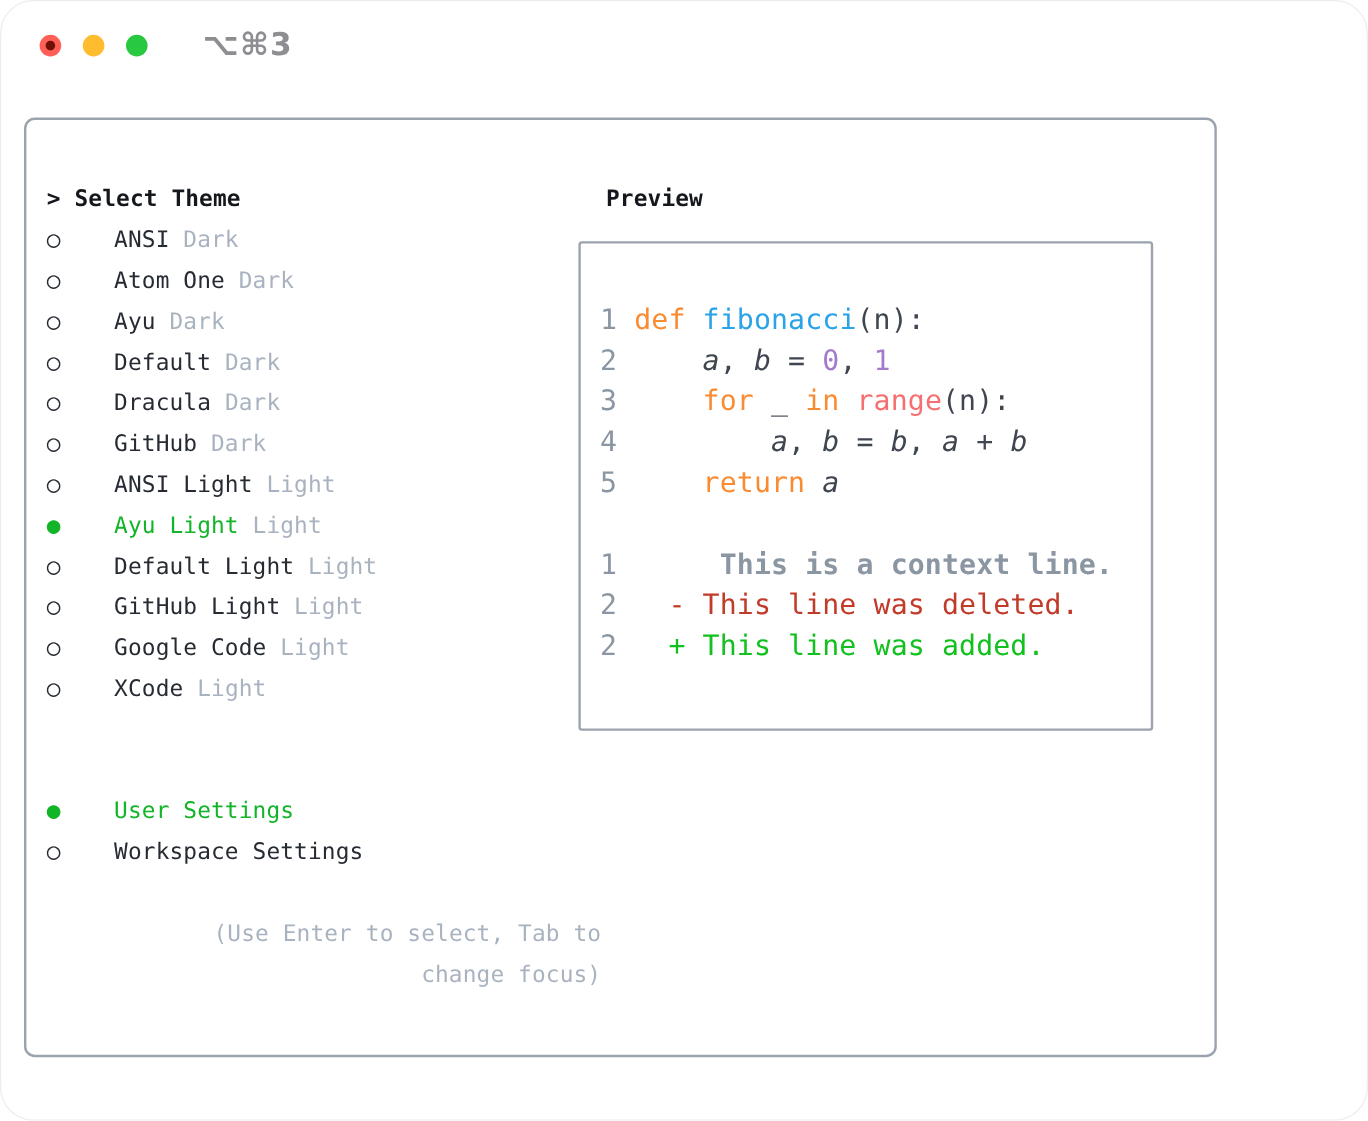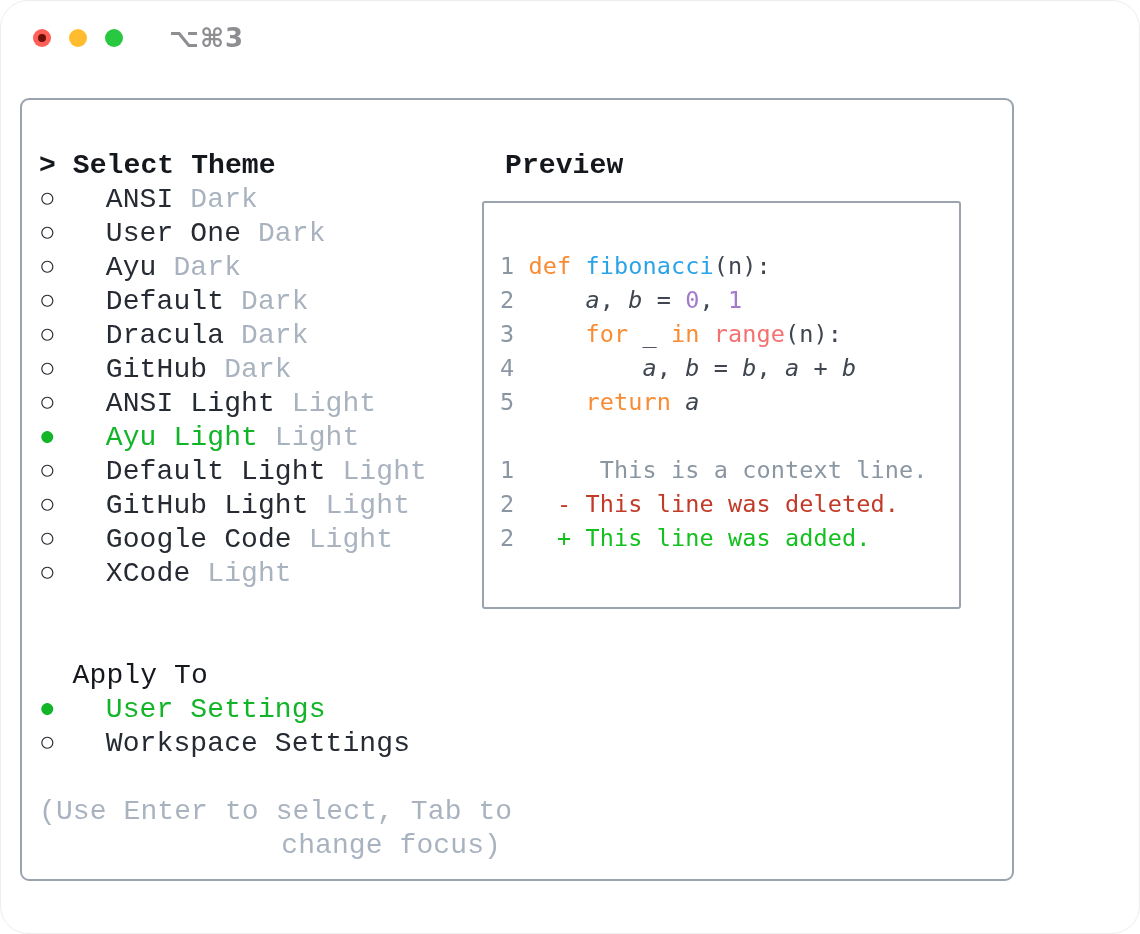--- a/index.html
+++ b/index.html
@@ -28,21 +28,21 @@
   }
   
   .panel{
     position:absolute;left:19px;top:97px;
     width:994px;height:783px;box-sizing:border-box;
     border:2px solid var(--border);border-radius:9px;
     background:#fff;
   }
   .row{
     height:34px;line-height:34px;white-space:pre;
-    font-size:28px;letter-spacing:0.1px;font-family:Liberation Mono, monospace;
+    font-size:19px;letter-spacing:0.1px;
   }
   
   .left-col{position:absolute;left:17px;top:49px;width:462px;}
   .hdr{font-weight:bold;color:var(--ink);}
   .bullet{color:var(--item);}
   .bullet.sel{color:var(--green);}
   .tname{color:var(--item);margin-left:33px;}
   .tname.sel{color:var(--green);}
   .tvariant{color:var(--muted);}
   .apply-label{color:var(--ink);padding-left:2ch;}
@@ -58,21 +58,21 @@
     padding:46px 0 0 16px;overflow:hidden;
   }
   .pline{height:34px;line-height:34px;white-space:pre;font-size:23.5px;letter-spacing:0.1px;}
   .ln{color:var(--gray);}
   .tok-plain{color:var(--code);}
   .tok-kw{color:var(--kw);}
   .tok-fn{color:var(--fn);}
   .tok-num{color:var(--num);}
   .tok-builtin{color:var(--builtin);}
   .tok-var{color:var(--code);font-style:italic;}
-  .tok-ctx{color:var(--gray);}
+  .tok-ctx{color:var(--gray);font-weight:bold;}
   .tok-del{color:var(--del);}
   .tok-add{color:var(--add);}
 </style>
 </head>
 <body>
 
 <div class="window">
 
   <div class="titlebar">
     <span class="light red">
@@ -82,35 +82,34 @@
     <span class="light green"></span>
     <span class="shortcut">⌥⌘3</span>
   </div>
 
   <div class="panel">
 
     <div class="left-col">
       <div class="row hdr"><span>&gt; </span><span>Select Theme</span></div>
       <div id="theme-list">
           <div class="row"><span class="bullet">○ </span><span class="tname">ANSI</span><span class="tvariant"> Dark</span></div>
-          <div class="row"><span class="bullet">○ </span><span class="tname">User One</span><span class="tvariant"> Dark</span></div>
+          <div class="row"><span class="bullet">○ </span><span class="tname">Atom One</span><span class="tvariant"> Dark</span></div>
           <div class="row"><span class="bullet">○ </span><span class="tname">Ayu</span><span class="tvariant"> Dark</span></div>
           <div class="row"><span class="bullet">○ </span><span class="tname">Default</span><span class="tvariant"> Dark</span></div>
           <div class="row"><span class="bullet">○ </span><span class="tname">Dracula</span><span class="tvariant"> Dark</span></div>
           <div class="row"><span class="bullet">○ </span><span class="tname">GitHub</span><span class="tvariant"> Dark</span></div>
           <div class="row"><span class="bullet">○ </span><span class="tname">ANSI Light</span><span class="tvariant"> Light</span></div>
           <div class="row"><span class="bullet sel">● </span><span class="tname sel">Ayu Light</span><span class="tvariant"> Light</span></div>
           <div class="row"><span class="bullet">○ </span><span class="tname">Default Light</span><span class="tvariant"> Light</span></div>
           <div class="row"><span class="bullet">○ </span><span class="tname">GitHub Light</span><span class="tvariant"> Light</span></div>
           <div class="row"><span class="bullet">○ </span><span class="tname">Google Code</span><span class="tvariant"> Light</span></div>
           <div class="row"><span class="bullet">○ </span><span class="tname">XCode</span><span class="tvariant"> Light</span></div>
         </div>
       <div class="spacer"></div>
       <div class="spacer"></div>
-      <div class="row apply-label">Apply To</div>
       <div id="apply-list">
           <div class="row"><span class="bullet sel">● </span><span class="tname sel">User Settings</span></div>
           <div class="row"><span class="bullet">○ </span><span class="tname">Workspace Settings</span></div>
         </div>
       <div class="spacer"></div>
       <div class="row hint">(Use Enter to select, Tab to</div>
       <div class="row hint">change focus)</div>
     </div>
 
     <div class="row preview-label">Preview</div>

